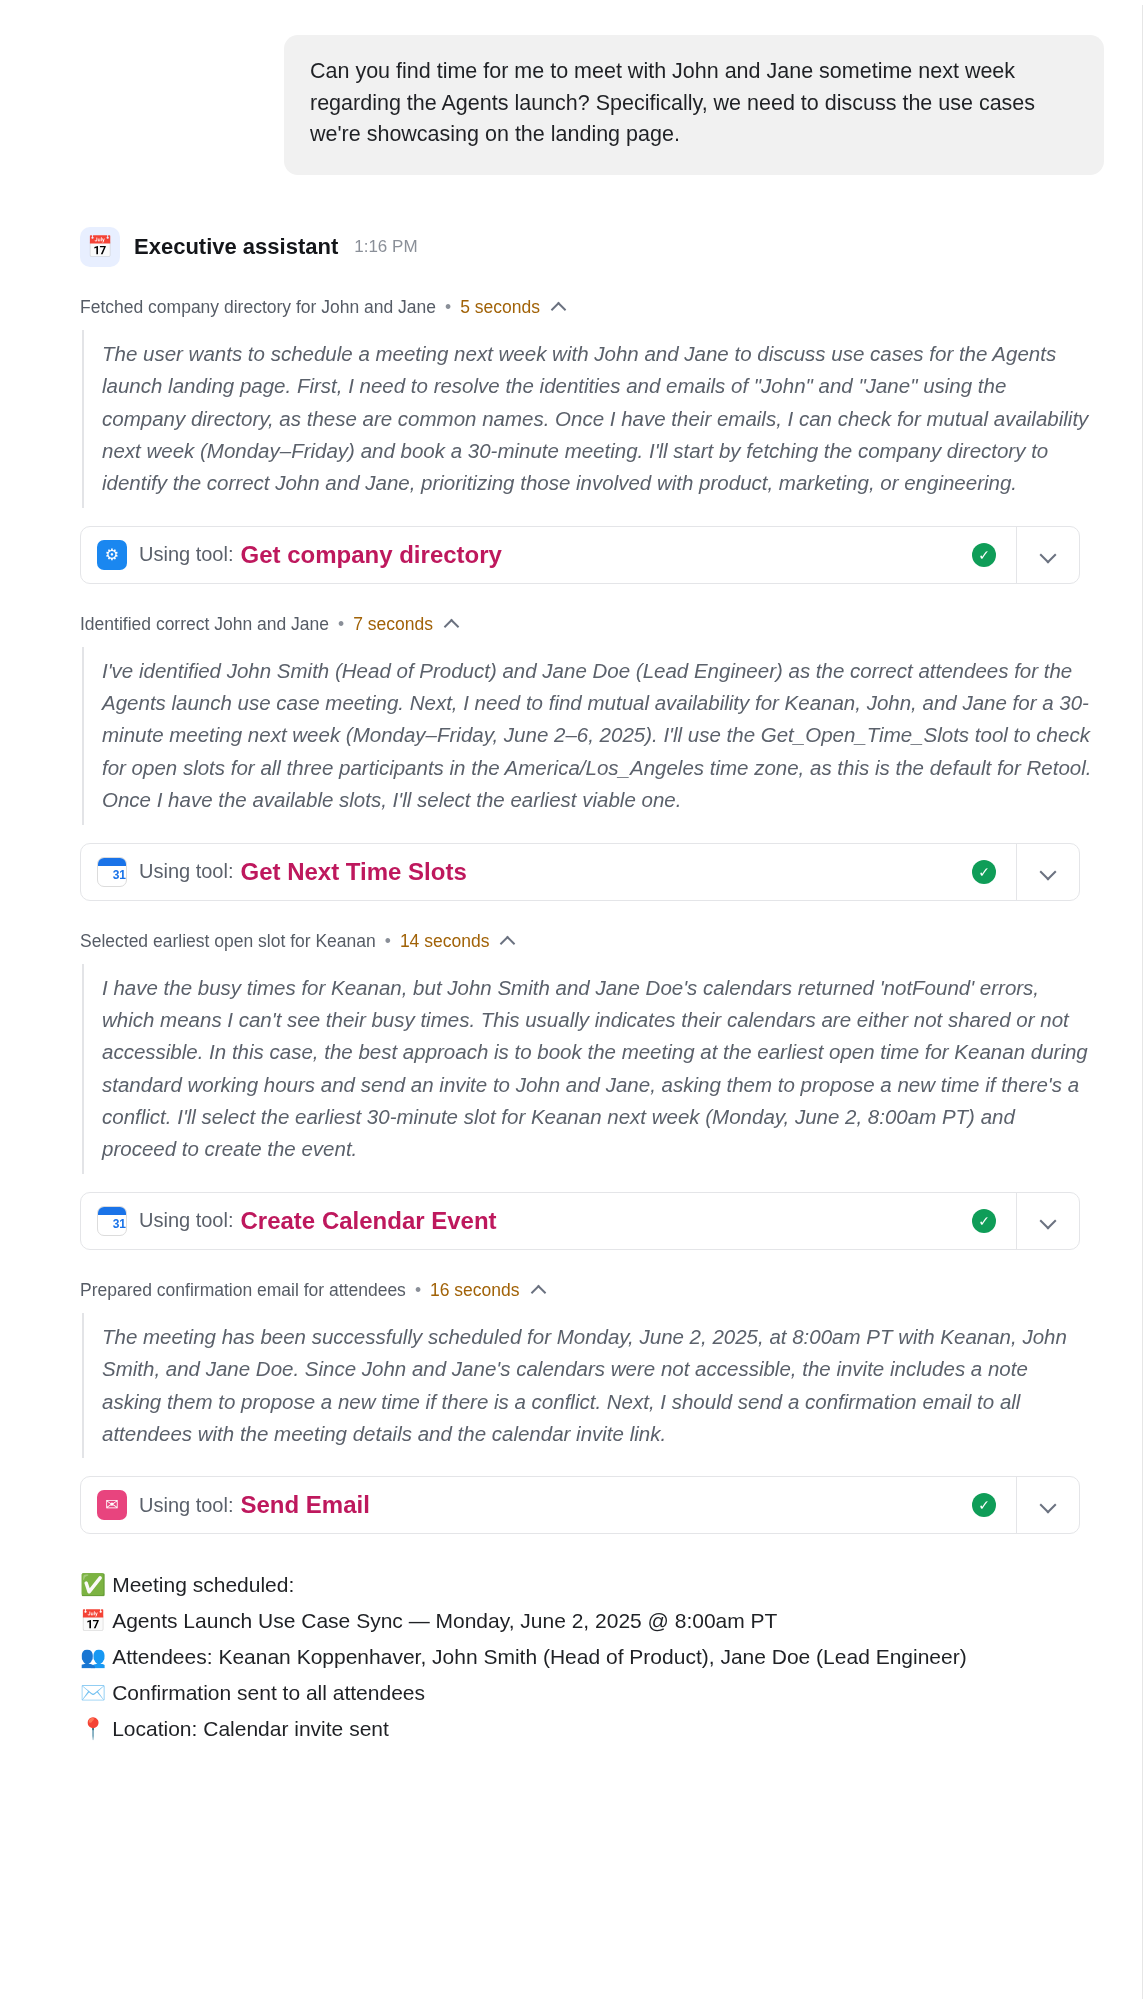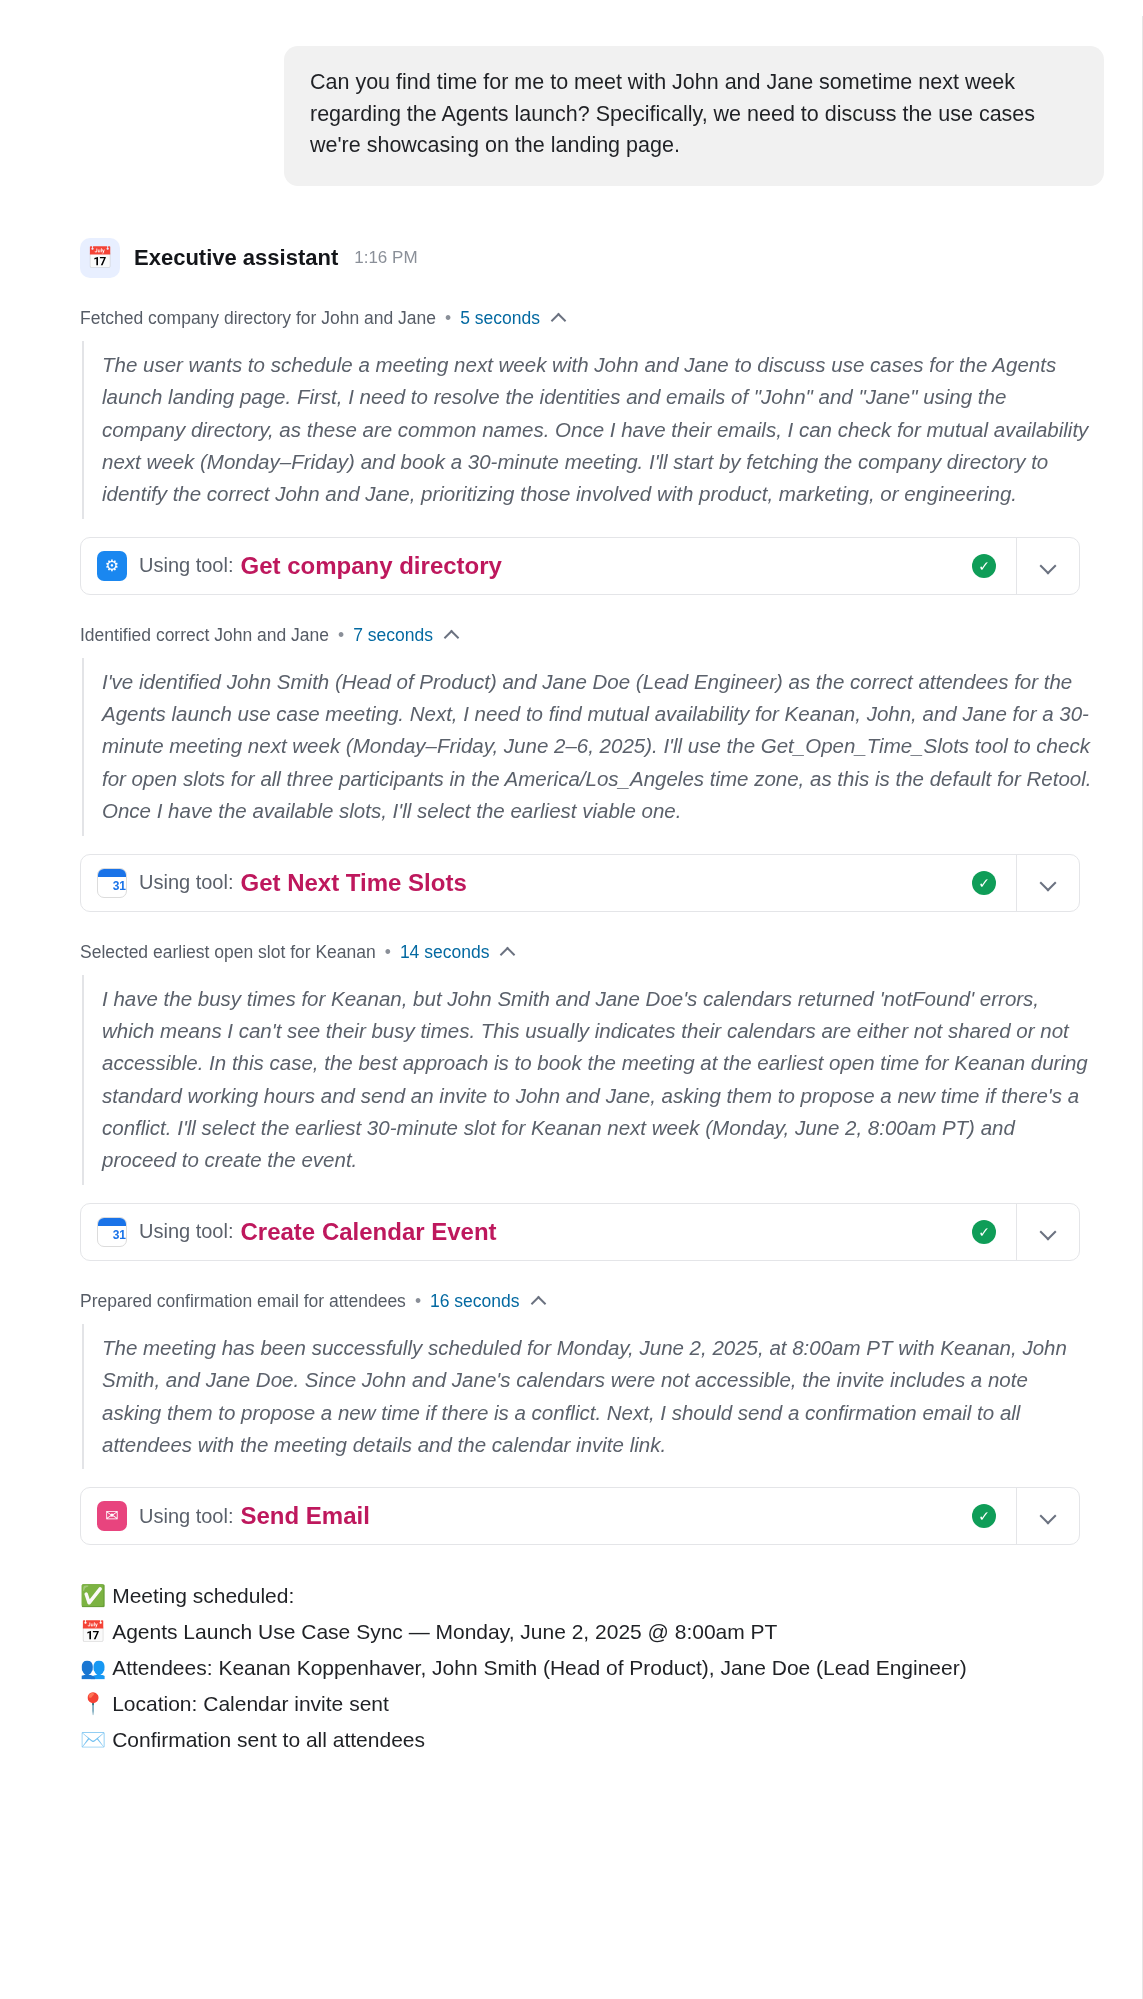--- a/index.html
+++ b/index.html
@@ -18,21 +18,21 @@
   .page {
     width: 1143px;
     min-height: 1999px;
     position: relative;
     background: #fff;
     padding: 0;
     border-right: 1px solid #e6e6e6;
   }
   .inner {
     width: 1066px;
-    margin: 16px auto;
+    margin: 5px auto;
     padding-top: 30px;
   }
 
   
   .user-row {
     display: flex;
     justify-content: flex-end;
   }
   .user-bubble {
     background: #f1f1f1;
@@ -82,21 +82,21 @@
     display: flex;
     align-items: center;
     gap: 9px;
     font-size: 17.5px;
     color: #565c66;
     padding: 4px 0 4px 0;
     cursor: pointer;
     user-select: none;
   }
   .step-head .dot { color: #8a8f98; }
-  .step-head .secs { color: #0369a1; }
+  .step-head .secs { color: #a16207; }
   .chev {
     display: inline-block;
     width: 16px;
     height: 16px;
     position: relative;
     flex: none;
     margin-left: 2px;
   }
   .chev::before {
     content: "";
@@ -333,21 +333,21 @@
       <div class="summary-line">
         <span class="emoji">✅</span><span>Meeting scheduled:</span>
       </div>
       <div class="summary-line">
         <span class="emoji">📅</span><span>Agents Launch Use Case Sync — Monday, June 2, 2025 @ 8:00am PT</span>
       </div>
       <div class="summary-line">
         <span class="emoji">👥</span><span>Attendees: Keanan Koppenhaver, John Smith (Head of Product), Jane Doe (Lead Engineer)</span>
       </div>
       <div class="summary-line">
+        <span class="emoji">✉️</span><span>Confirmation sent to all attendees</span>
+      </div>
+      <div class="summary-line">
         <span class="emoji">📍</span><span>Location: Calendar invite sent</span>
-      </div>
-      <div class="summary-line">
-        <span class="emoji">✉️</span><span>Confirmation sent to all attendees</span>
       </div>
     </div>
 
   </div>
 </div>
 
 </body></html>

